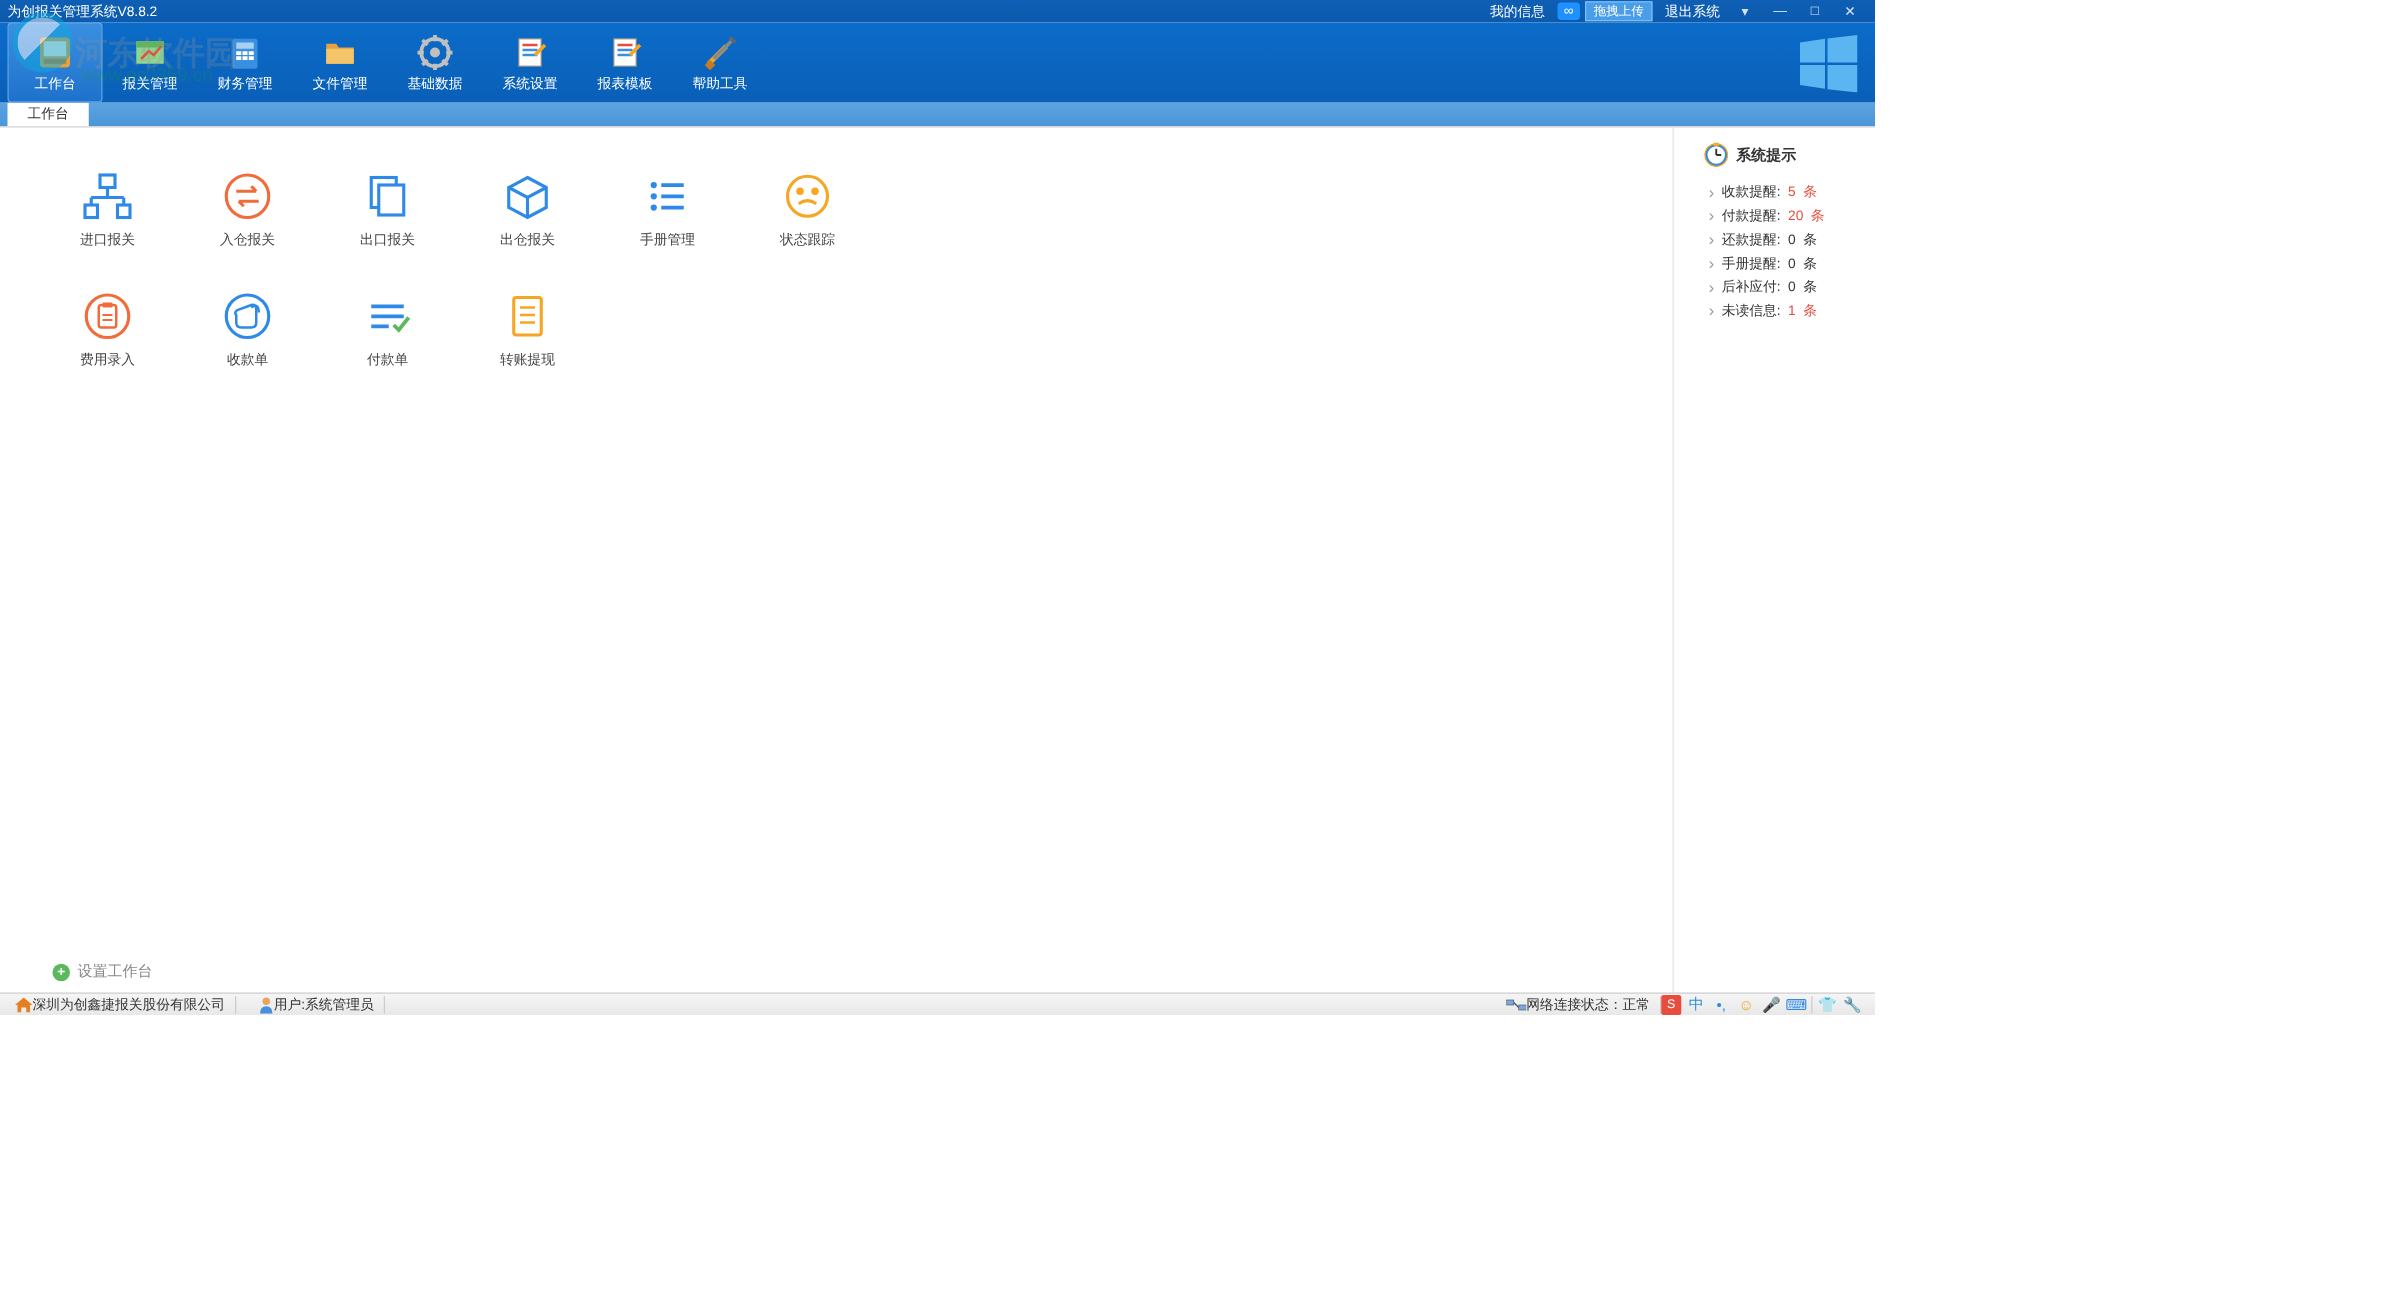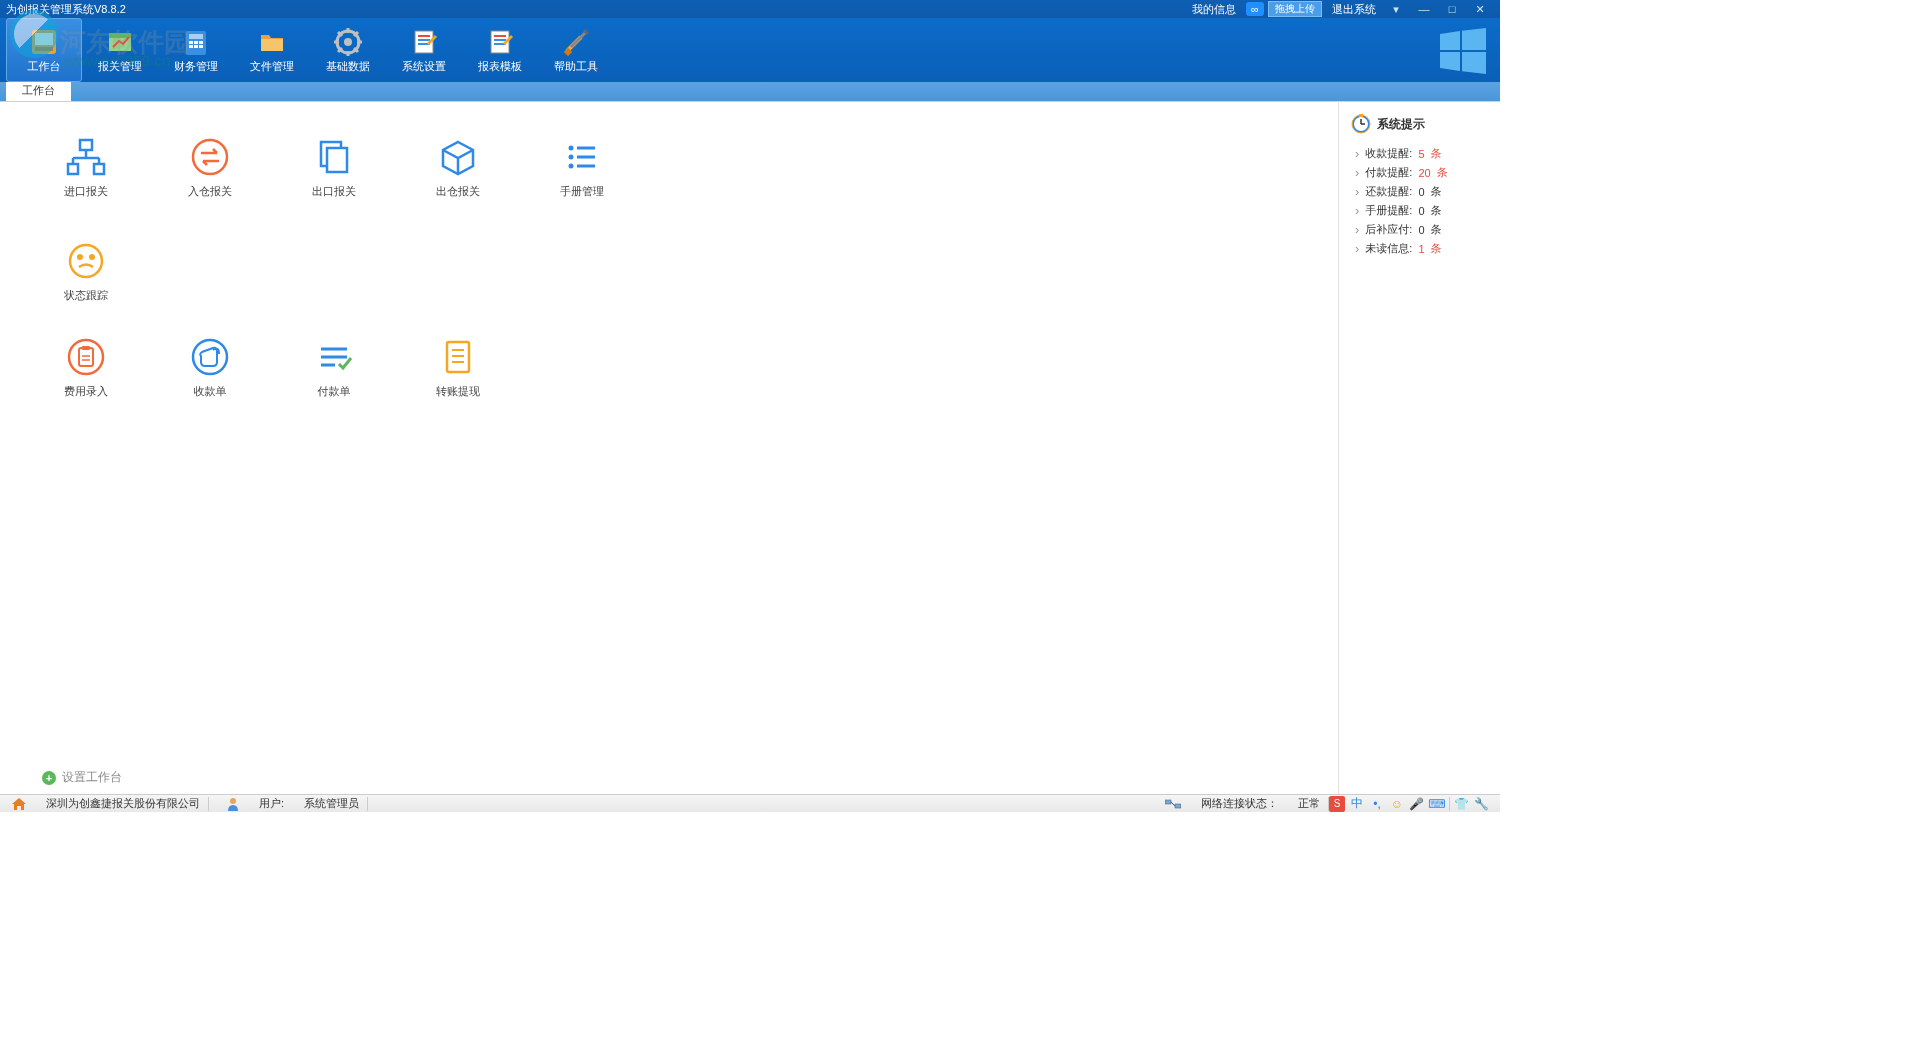--- a/index.html
+++ b/index.html
@@ -29,43 +29,43 @@
 .win-logo{position:absolute;right:14px;top:10px;width:46px;height:46px;}
 .win-logo svg{width:100%;height:100%;}
 
 
 .tabstrip{height:20px;background:linear-gradient(#5ca3e0,#4a96d9);display:flex;align-items:flex-end;border-bottom:1px solid #d0d0d0;}
 .tab{background:#fff;font-size:11px;padding:3px 16px;border-top-left-radius:3px;border-top-right-radius:3px;margin-left:6px;color:#333;cursor:pointer;}
 
 
 .main{display:flex;height:692px;}
 .workspace{flex:1;padding:30px 0 0 30px;position:relative;}
-.icon-grid{display:flex;flex-wrap:wrap;gap:12px;width:700px;align-items:center;}
+.icon-grid{display:flex;flex-wrap:wrap;gap:0;width:700px;align-items:center;}
 .grid-item{width:112px;height:92px;display:flex;flex-direction:column;align-items:center;justify-content:flex-start;cursor:pointer;font-size:11px;color:#444;gap:6px;padding-top:4px;}
 .grid-icon{width:42px;height:42px;display:flex;align-items:center;justify-content:center;}
 .grid-icon svg{width:100%;height:100%;}
 
 .set-workbench{position:absolute;bottom:8px;left:42px;font-size:12px;color:#888;display:flex;align-items:center;gap:6px;cursor:pointer;}
 .plus-circle{width:14px;height:14px;border-radius:50%;background:#5cb85c;color:#fff;display:inline-flex;align-items:center;justify-content:center;font-size:11px;font-weight:bold;}
 
 
-.sidebar{width:162px;border-left:1px solid #e3e3e3;padding:12px 12px;}
+.sidebar{width:162px;border-left:1px solid #e3e3e3;padding:12px 24px;}
 .side-header{display:flex;align-items:center;gap:6px;font-size:12px;font-weight:bold;color:#333;margin-bottom:12px;}
 .clock-icon{width:20px;height:20px;}
 .notif{font-size:11px;color:#333;margin:4px 0 4px 4px;display:flex;align-items:center;gap:4px;cursor:pointer;}
 .notif::before{content:"›";color:#999;font-size:13px;margin-right:2px;}
 .notif .label{color:#333;}
 .notif .val{margin-left:2px;}
 .notif .red{color:#e74c3c;}
 .notif .unit{color:#333;margin-left:2px;}
 .notif .red-unit{color:#e74c3c;margin-left:2px;}
 
 
 .statusbar{height:18px;background:linear-gradient(#f5f5f5,#e8e8e8);border-top:1px solid #ccc;display:flex;align-items:center;font-size:11px;color:#333;padding:0 4px;}
-.status-seg{display:flex;align-items:center;gap:20px;height:100%;padding:0 8px;}
+.status-seg{display:flex;align-items:center;gap:0;height:100%;padding:0 8px;}
 .sep{width:1px;height:14px;background:#ccc;}
 .status-spacer{flex:1;}
 .home-icon{width:14px;height:12px;}
 .user-icon{width:12px;height:14px;}
 .net-icon{width:16px;height:12px;}
 .tray-icons{display:flex;align-items:center;gap:4px;padding-right:6px;}
 .tray-i{width:16px;height:16px;display:inline-flex;align-items:center;justify-content:center;font-size:12px;}
 </style>
 </head>
 <body>

